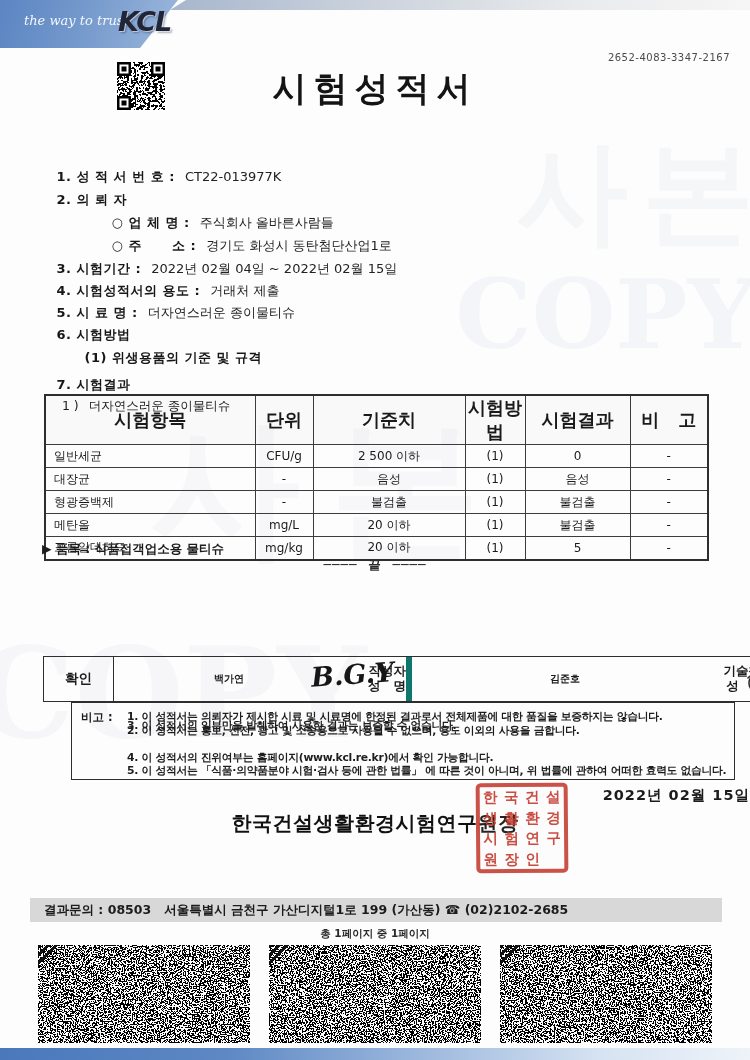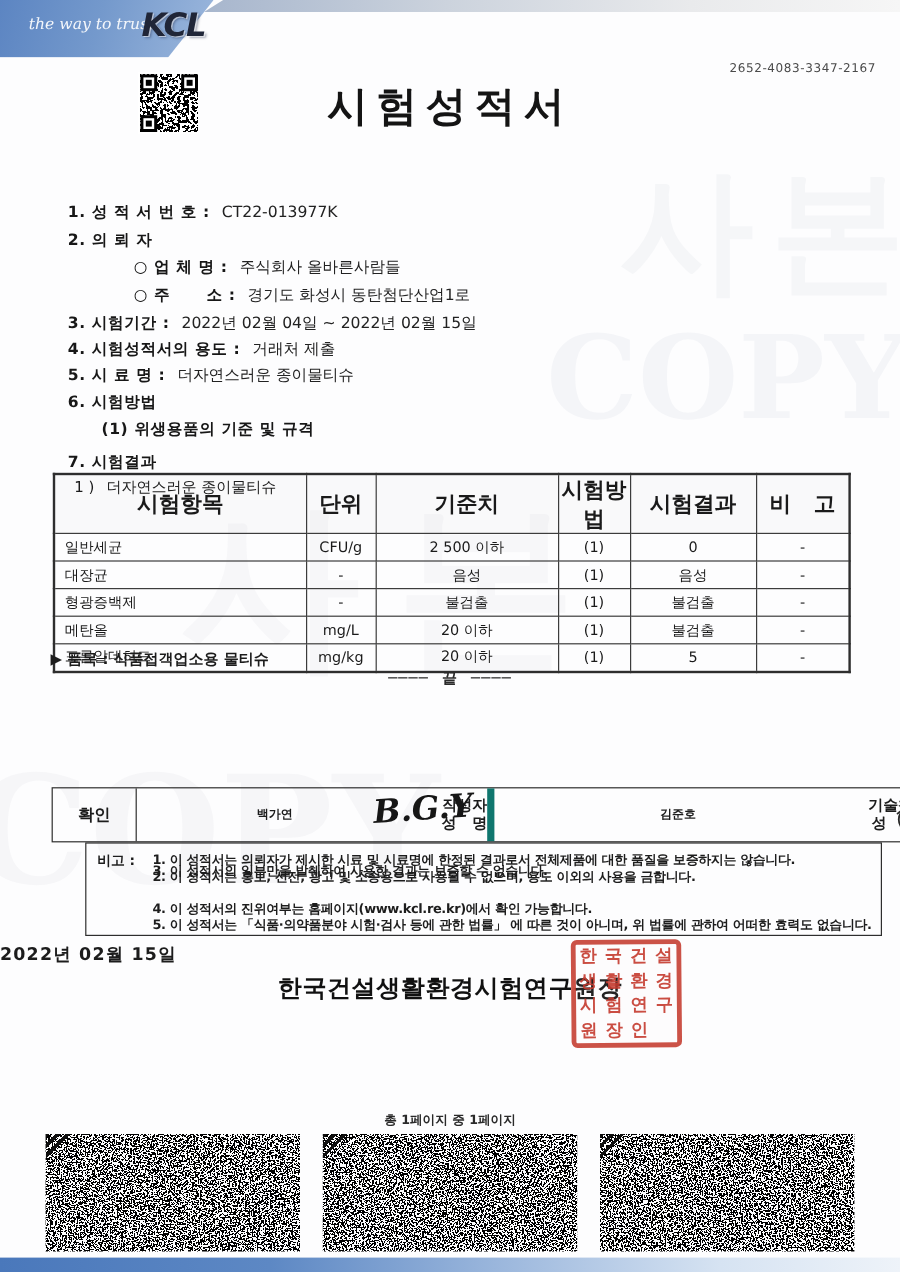--- a/index.html
+++ b/index.html
@@ -65,21 +65,21 @@
   .sig-svg { position:absolute; right:6px; top:-3px; }
 
   
   .notes-box { position:absolute; left:43px; top:702px; width:664px; height:78px;
     border:1.5px solid #2e2e2e; border-top:1px solid #2e2e2e;margin-left:28px; }
   .notes-label { position:absolute; left:9px; top:7px; font-size:11.5px; font-weight:bold; }
   .note-item { position:absolute; left:55px; font-size:10.8px; font-weight:bold; color:#1d1d1d;
     letter-spacing:-0.3px; white-space:pre; }
 
   
-  .issue-date { position:absolute; top:786px; left:0; width:100%; text-align:left;
+  .issue-date { position:absolute; top:786px; left:0; width:100%; text-align:right;
     font-size:14.5px; font-weight:bold; letter-spacing:1px; }
   .issue-org { position:absolute; top:810px; left:0; width:100%; text-align:center;
     font-size:20px; font-weight:bold; letter-spacing:0.5px; color:#111; }
   .seal { position:absolute; left:476px; top:783px; width:92px; height:90px; z-index:2;
     border:4px solid rgba(196,58,45,0.88); border-radius:5px; transform:rotate(-0.5deg);
     display:grid; grid-template-columns:repeat(4,1fr); align-items:center; justify-items:center;
     color:rgba(196,58,45,0.9); font-weight:bold; font-size:14.5px; line-height:1;
     background:rgba(255,240,238,0.08); }
 
   
@@ -311,20 +311,21 @@
     <span>시</span>
       <span>험</span>
       <span>연</span>
       <span>구</span>
     <span>원</span>
       <span>장</span>
       <span>인</span>
       <span></span>
   </div>
 
+  <div class="footer-bar z1">결과문의 : 08503   서울특별시 금천구 가산디지털1로 199 (가산동) ☎ (02)2102-2685</div>
   <div class="page-info z1">총 1페이지 중 1페이지</div>
 
   <div class="noise-block" style="left:38px">
     <div class="noise-corner"></div>
     <svg width="212" height="98">
         <rect width="212" height="98" fill="#000" filter="url(#bwnoise-b1)"></rect>
       </svg>
   </div>
   <div class="noise-block" style="left:269px">
     <div class="noise-corner"></div>

